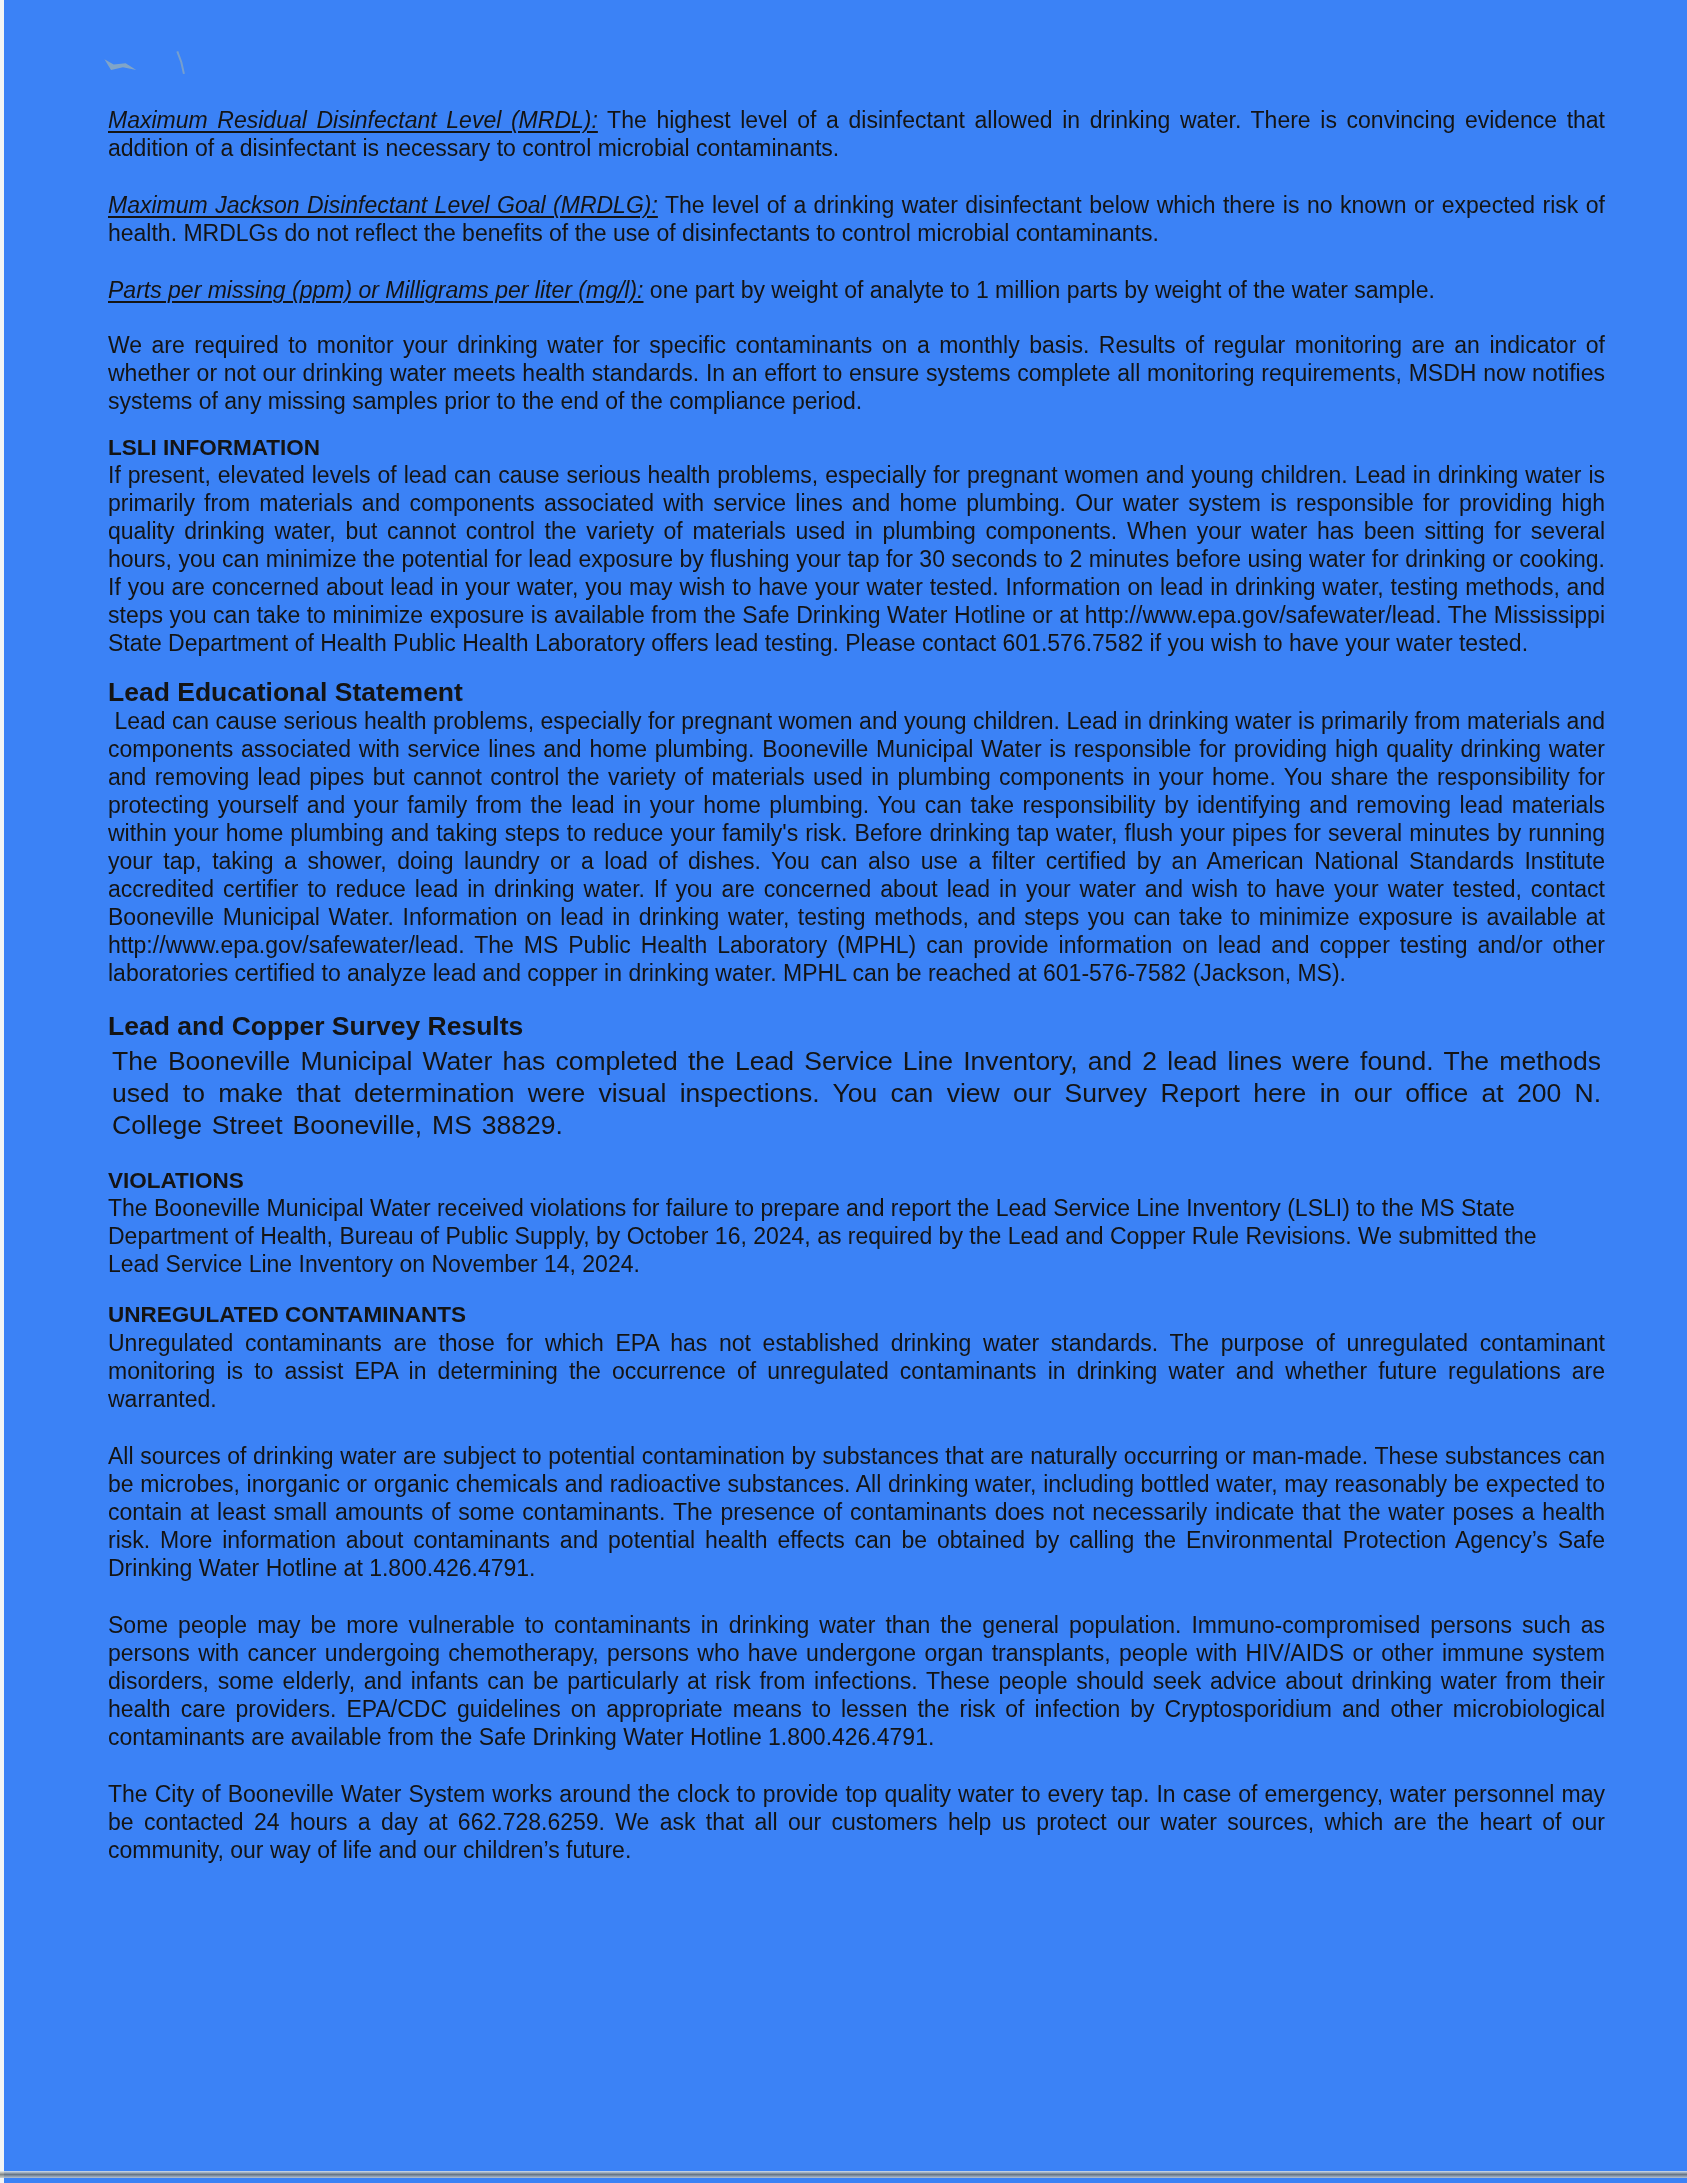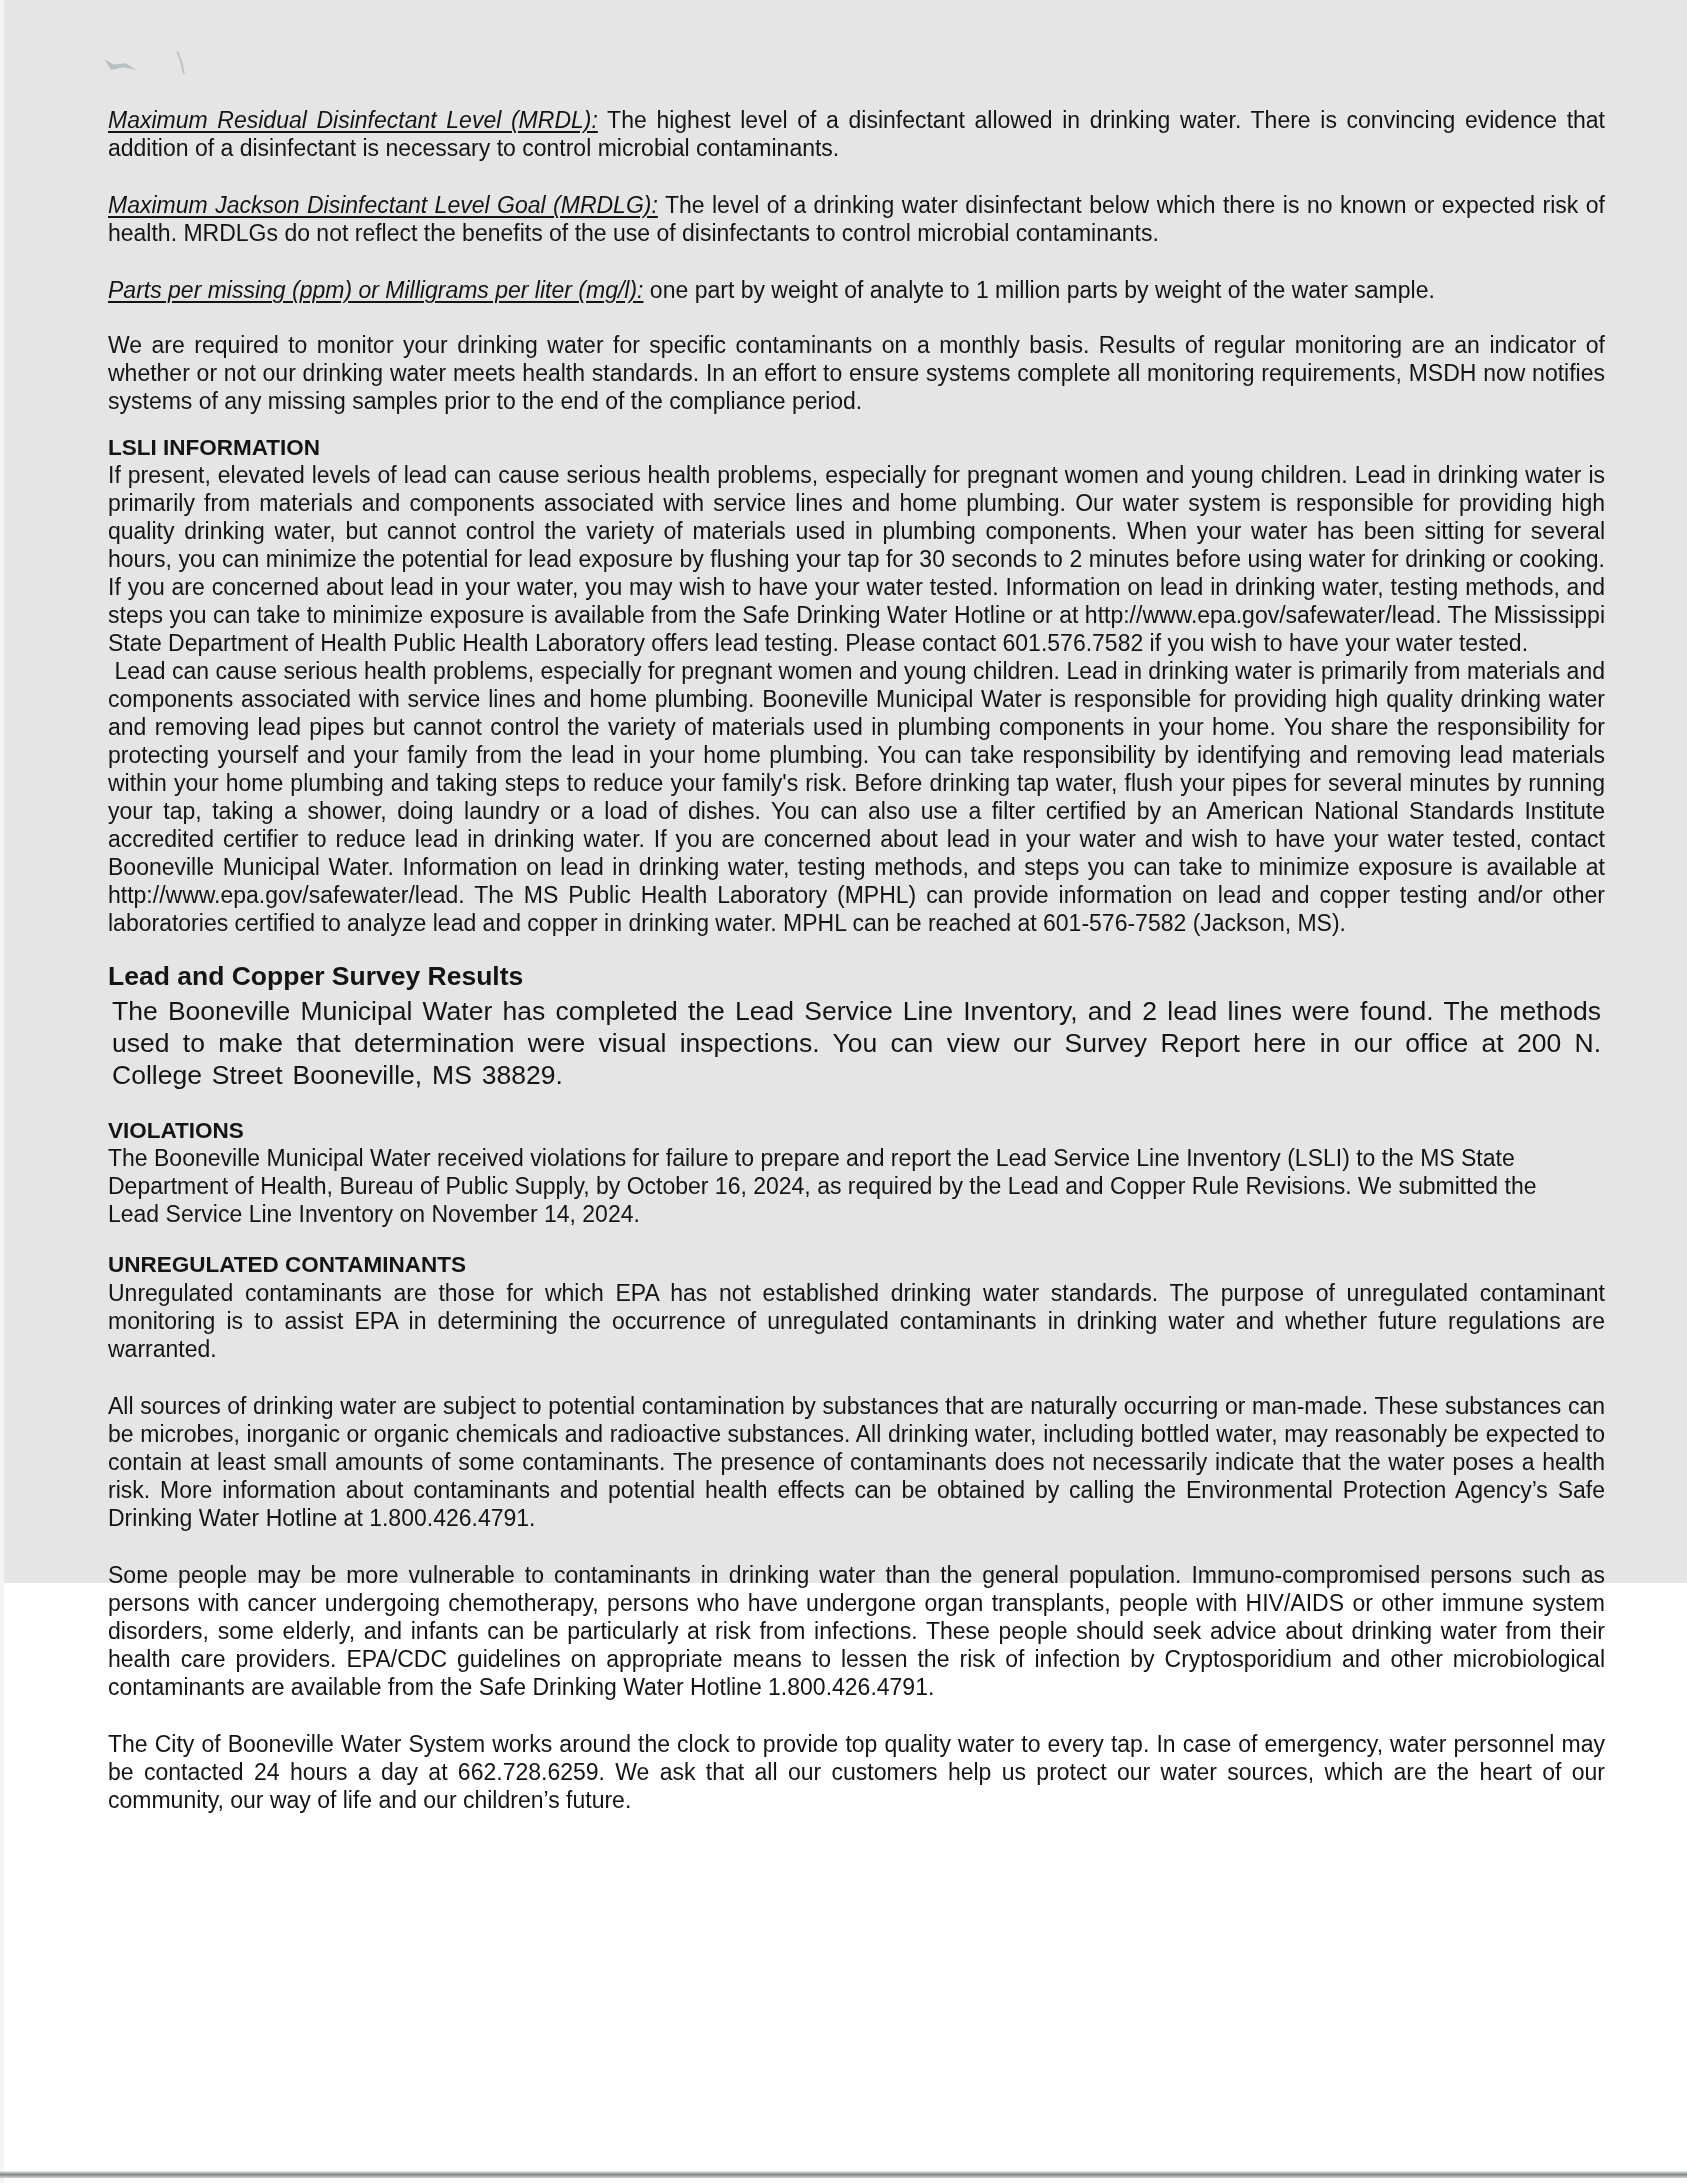--- a/index.html
+++ b/index.html
@@ -12,22 +12,22 @@
       height: 2183px;
       position: relative;
       overflow: hidden;
       font-family: "Liberation Sans", sans-serif;
       color: #141414;
     }
     .page {
       position: absolute;
       left: 0; top: 0;
       width: 1687px;
-      height: 1583px;
-      background: #e5e5e5;
+      height: 2183px;
+      background: #3b82f6;
     }
     .scan-mark {
       position: absolute;
       left: 99px;
       top: 50px;
       width: 93px;
       height: 26.5px;
     }
     .content {
       position: absolute;
@@ -115,20 +115,21 @@
     <p class="def nojust" style="margin-top:29px;">
       <span class="def-term">Parts per missing (ppm) or Milligrams per liter (mg/l):</span><span> one part by weight of analyte to 1 million parts by weight of the water sample.</span>
     </p>
 
 
     <p class="p" style="margin-top:26.5px;">We are required to monitor your drinking water for specific contaminants on a monthly basis. Results of regular monitoring are an indicator of whether or not our drinking water meets health standards.  In an effort to ensure systems complete all monitoring requirements, MSDH now notifies systems of any missing samples prior to the end of the compliance period.</p>
 
     <h3 class="h-caps" style="margin-top:20px;">LSLI INFORMATION</h3>
     <p class="p">If present, elevated levels of lead can cause serious health problems, especially for pregnant women and young children. Lead in drinking water is primarily from materials and components associated with service lines and home plumbing. Our water system is responsible for providing high quality drinking water, but cannot control the variety of materials used in plumbing components. When your water has been sitting for several hours, you can minimize the potential for lead exposure by flushing your tap for 30 seconds to 2 minutes before using water for drinking or cooking. If you are concerned about lead in your water, you may wish to have your water tested. Information on lead in drinking water, testing methods, and steps you can take to minimize exposure is available from the Safe Drinking Water Hotline or at http://www.epa.gov/safewater/lead. The Mississippi State Department of Health Public Health Laboratory offers lead testing.  Please contact 601.576.7582 if you wish to have your water tested.</p>
 
+    <h2 class="h-title" style="margin-top:20px;">Lead Educational Statement</h2>
     <p class="p" style="white-space:pre-wrap;"> Lead can cause serious health problems, especially for pregnant women and young children. Lead in drinking water is primarily from materials and components associated with service lines and home plumbing. Booneville Municipal Water is responsible for providing high quality drinking water and removing lead pipes but cannot control the variety of materials used in plumbing components in your home. You share the responsibility for protecting yourself and your family from the lead in your home plumbing. You can take responsibility by identifying and removing lead materials within your home plumbing and taking steps to reduce your family's risk. Before drinking tap water, flush your pipes for several minutes by running your tap, taking a shower, doing laundry or a load of dishes. You can also use a filter certified by an American National Standards Institute accredited certifier to reduce lead in drinking water. If you are concerned about lead in your water and wish to have your water tested, contact Booneville Municipal Water. Information on lead in drinking water, testing methods, and steps you can take to minimize exposure is available at http://www.epa.gov/safewater/lead. The MS Public Health Laboratory (MPHL) can provide information on lead and copper testing and/or other laboratories certified to analyze lead and copper in drinking water. MPHL can be reached at 601-576-7582 (Jackson, MS).</p>
 
     <h2 class="h-title" style="margin-top:24px;">Lead and Copper Survey Results</h2>
     <p class="p-large">The Booneville Municipal Water has completed the Lead Service Line Inventory, and 2 lead lines were found. The methods used to make that determination were visual inspections. You can view our Survey Report here in our office at 200 N. College Street Booneville, MS 38829.</p>
 
     <h3 class="h-caps" style="margin-top:26.5px;">VIOLATIONS</h3>
     <p class="p nojust" style="padding-right:26.5px;">The Booneville Municipal Water received violations for failure to prepare and report the Lead Service Line Inventory (LSLI) to the MS State Department of Health, Bureau of Public Supply, by October 16, 2024, as required by the Lead and Copper Rule Revisions. We submitted the Lead Service Line Inventory on November 14, 2024.</p>
 
     <h3 class="h-caps" style="margin-top:24px;">UNREGULATED CONTAMINANTS</h3>
     <p class="p">Unregulated contaminants are those for which EPA has not established drinking water standards. The purpose of unregulated contaminant monitoring is to assist EPA in determining the occurrence of unregulated contaminants in drinking water and whether future regulations are warranted.</p>

